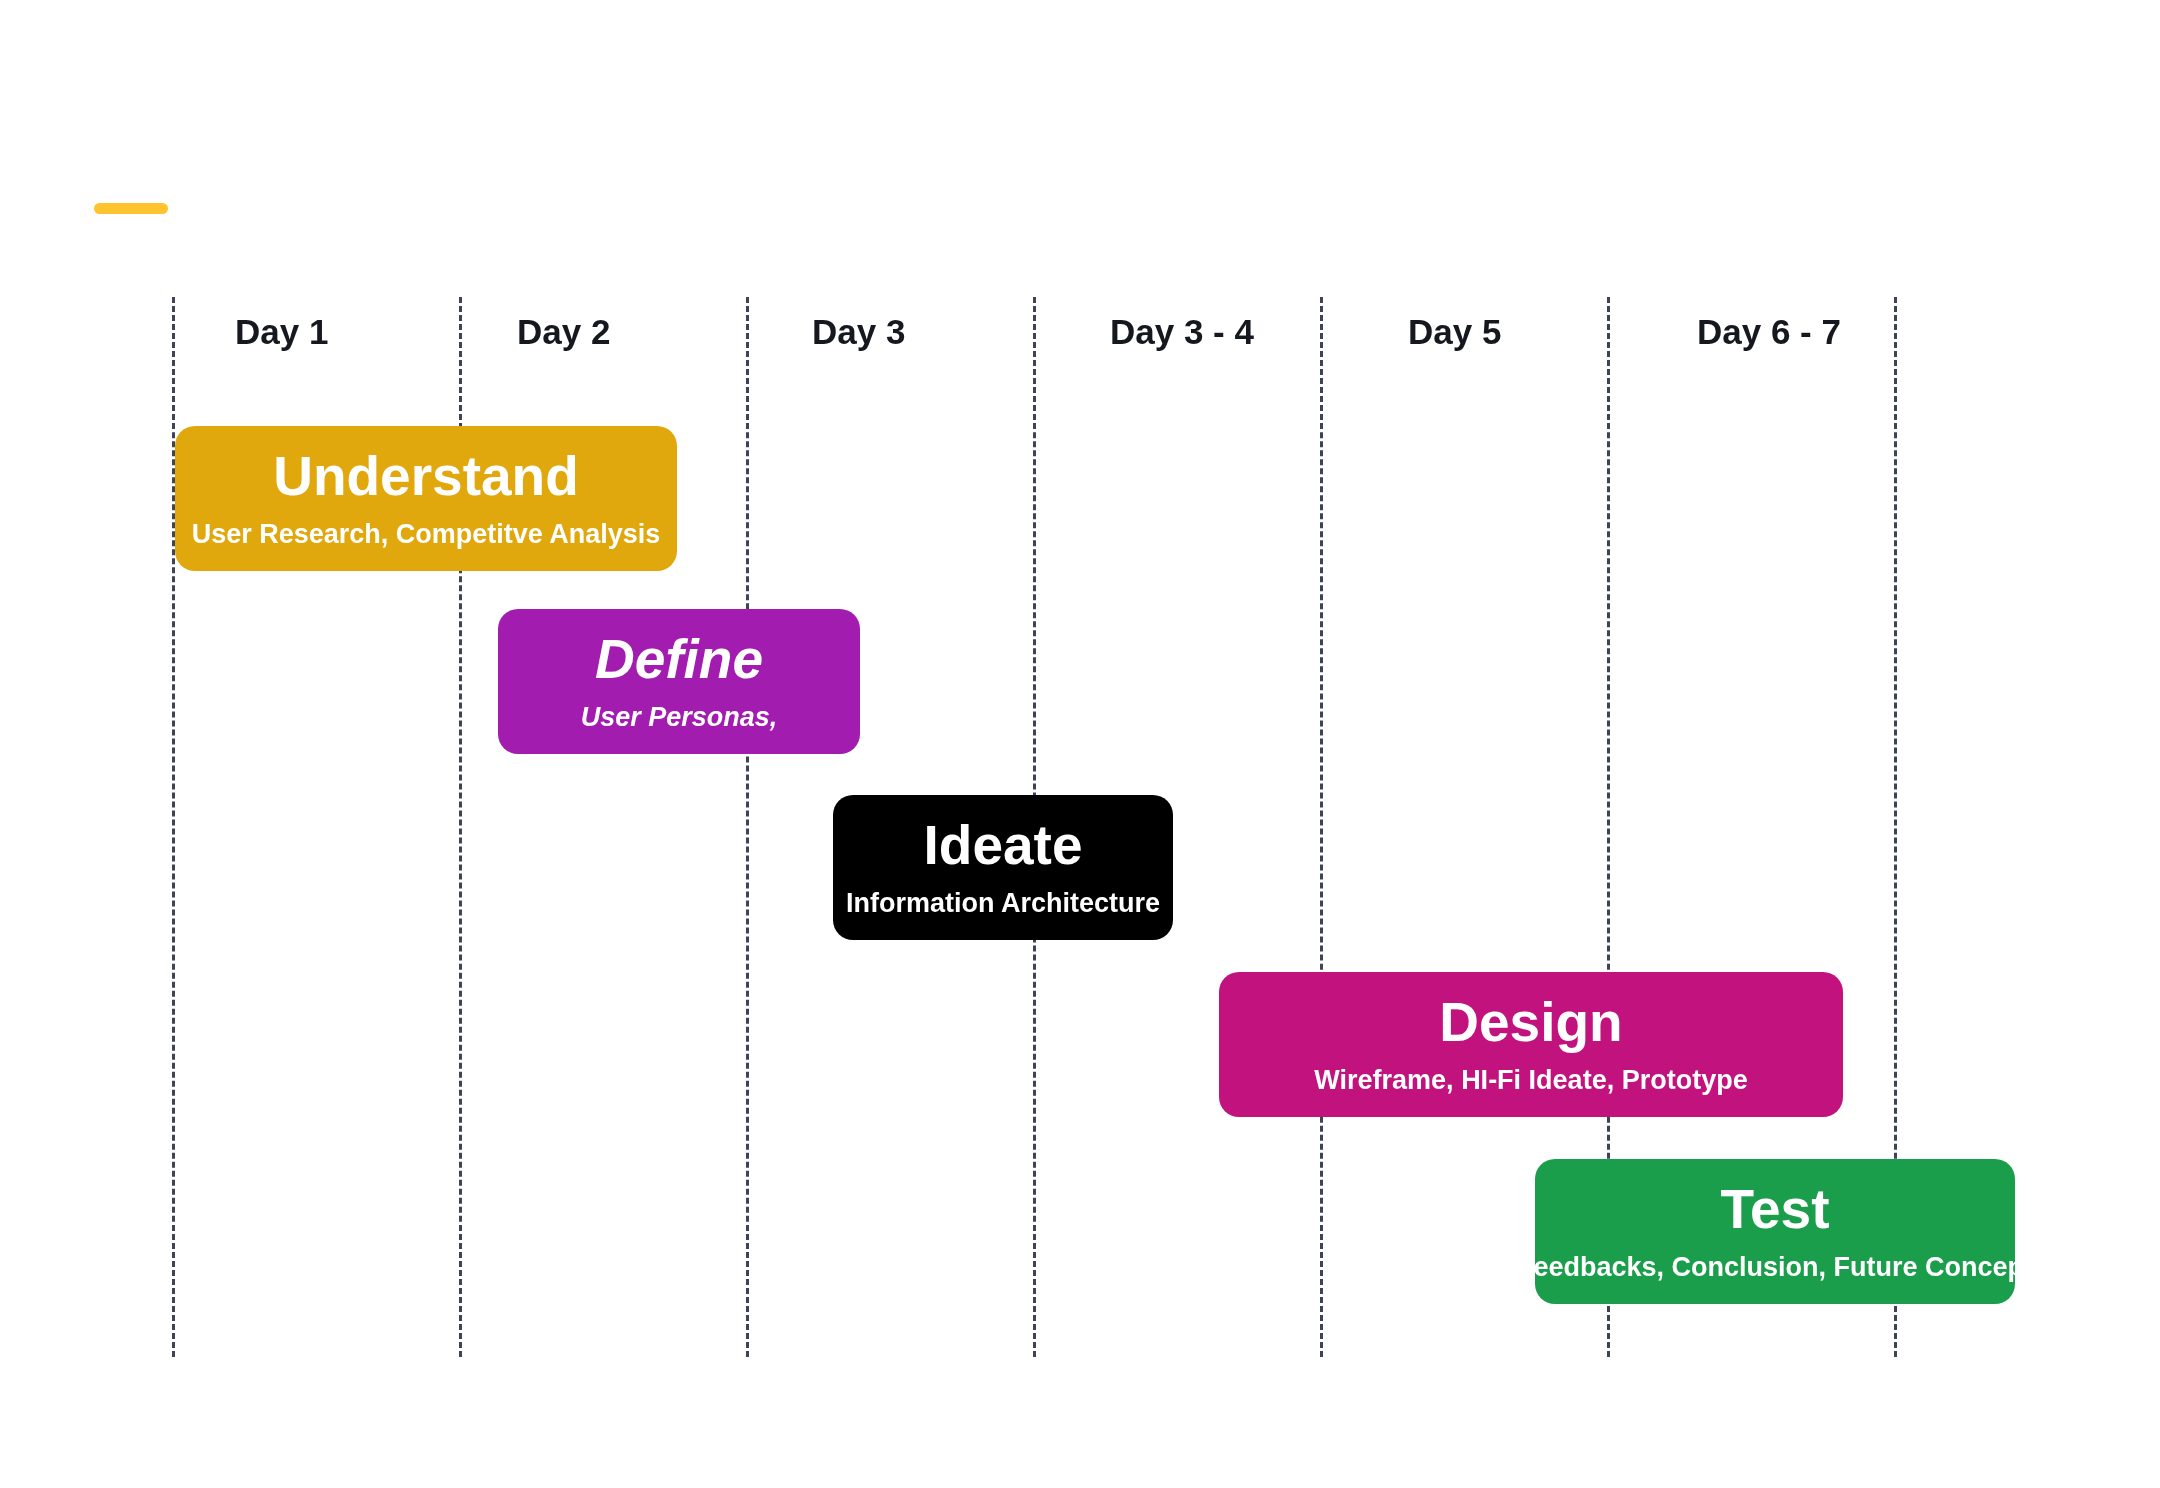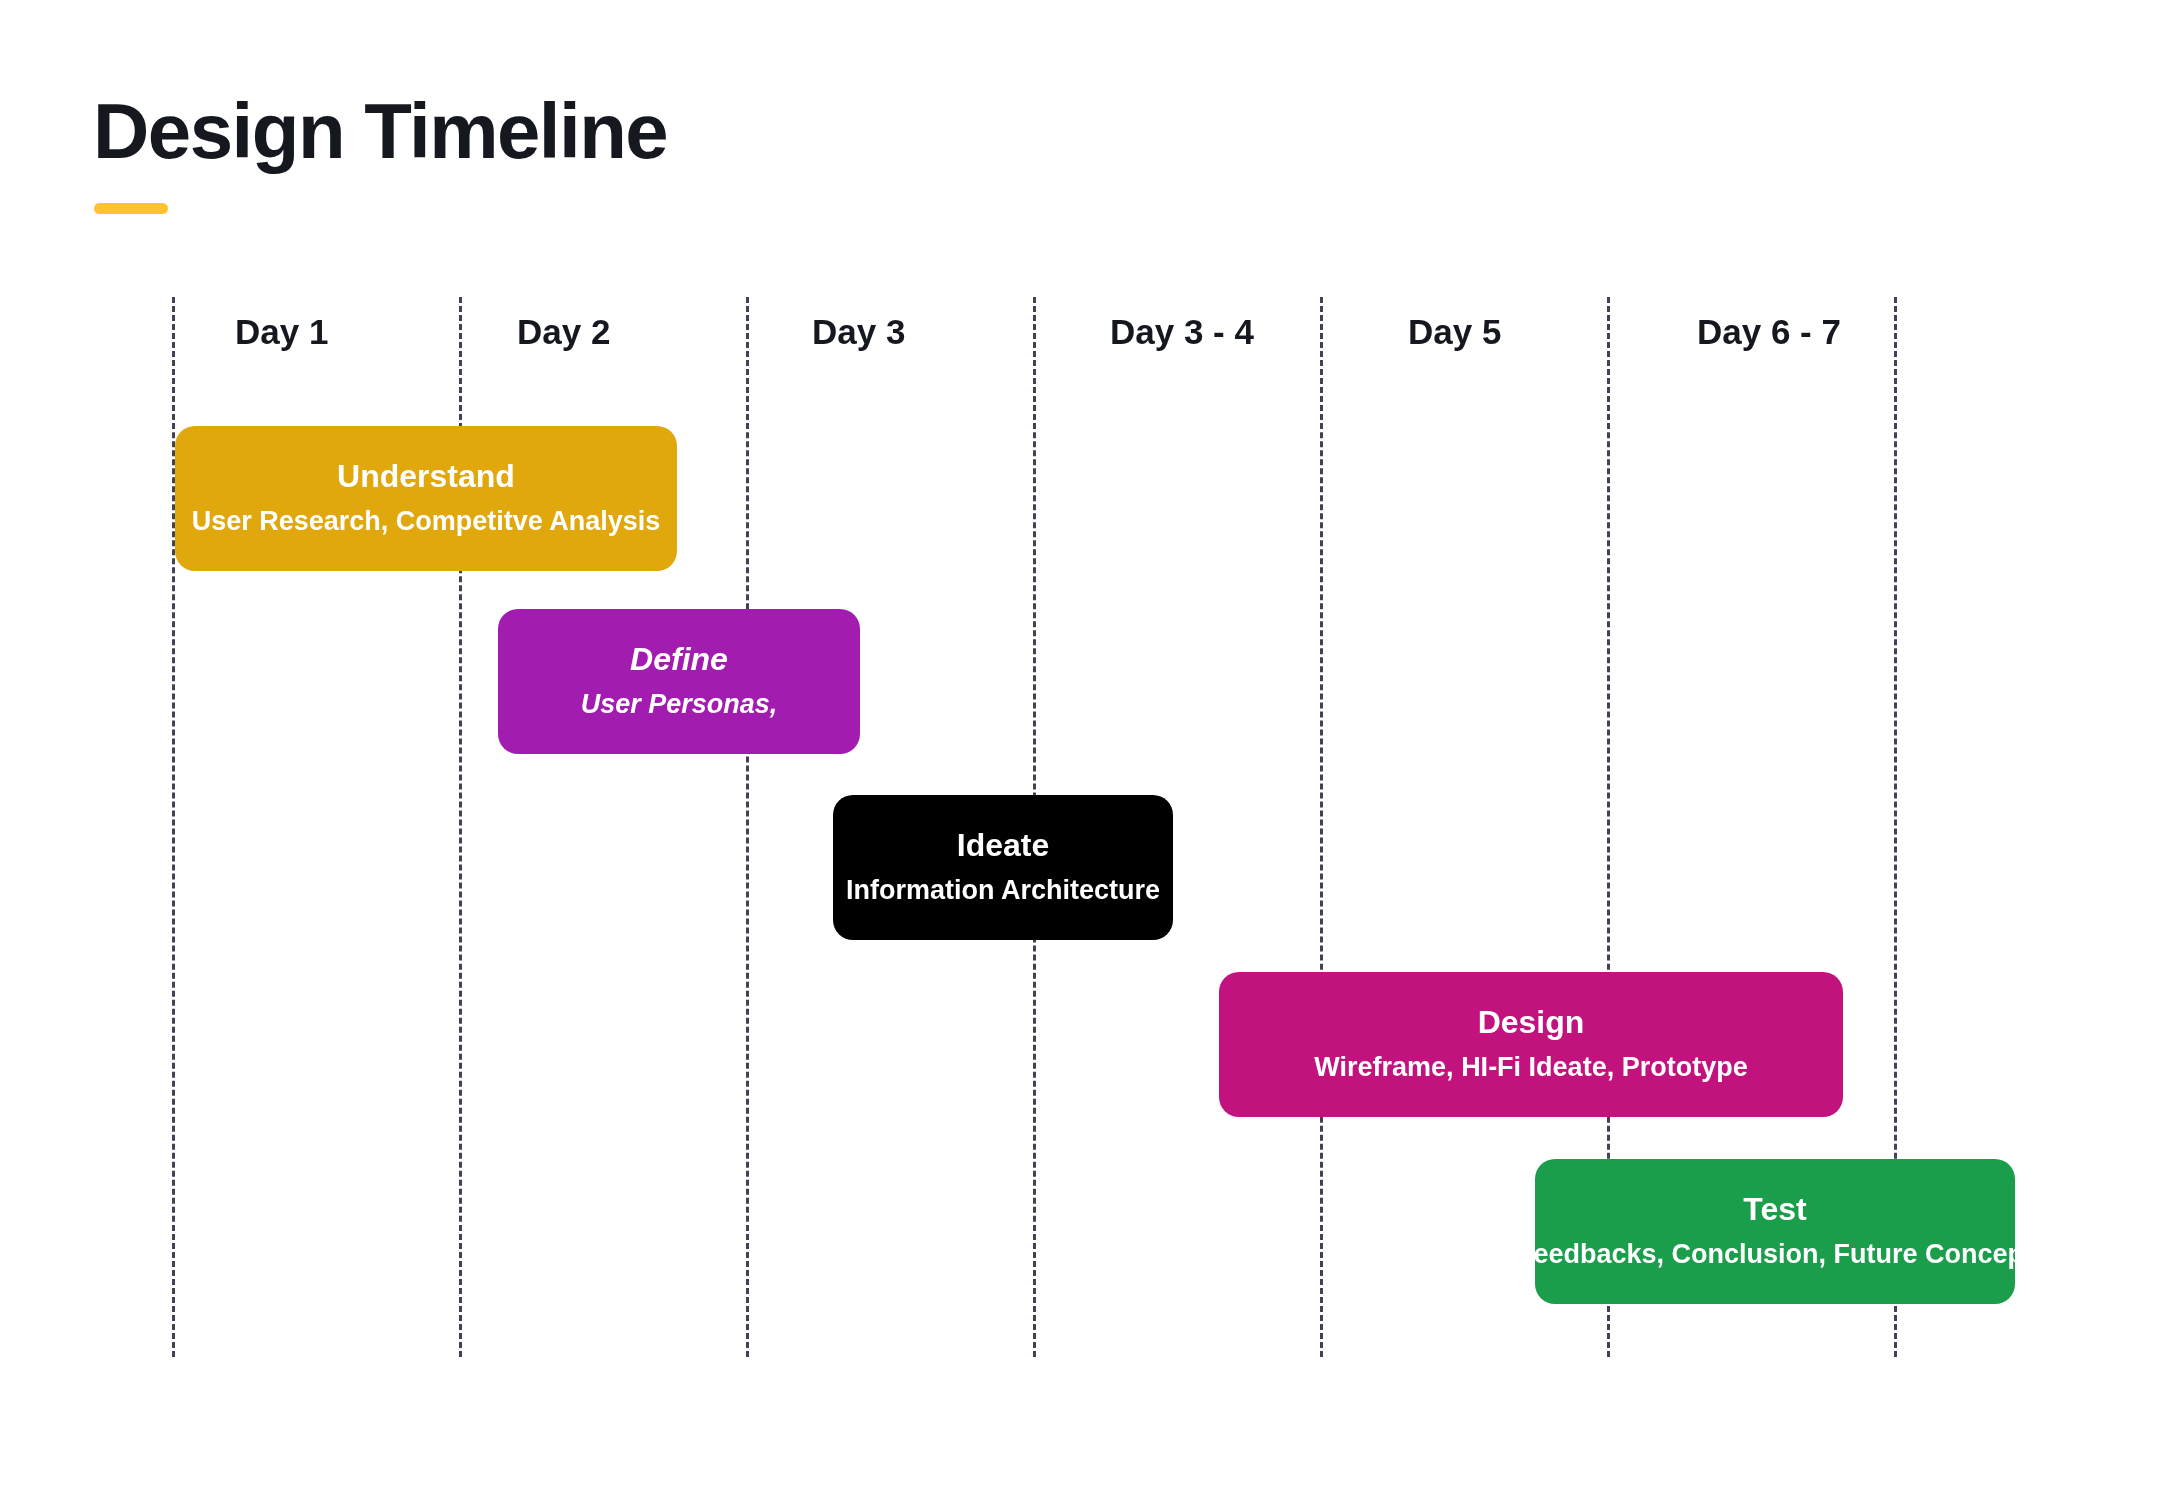--- a/index.html
+++ b/index.html
@@ -65,21 +65,21 @@
     border-radius: 20px;
     display: flex;
     flex-direction: column;
     align-items: center;
     justify-content: center;
     box-sizing: border-box;
     padding: 6px 14px;
   }
   .task-title {
     color: #ffffff;
-    font-size: 32px;
+    font-size: 55px;
     font-weight: bold;
     letter-spacing: 0px;
     line-height: 1.05;
     white-space: nowrap;
     text-align: left;
   }
   .task-sub {
     color: #ffffff;
     font-size: 27px;
     font-weight: bold;
@@ -87,21 +87,20 @@
     line-height: 1.1;
     white-space: nowrap;
     text-align: center;
   }
 </style>
 </head>
 <body>
 
 <div id="canvas">
 
-  <div id="page-title">Design Timeline</div>
 
   <div id="title-accent"></div>
 
   <div id="gridlines">
       <div class="gridline" style="left: 172px;"></div>
       <div class="gridline" style="left: 459px;"></div>
       <div class="gridline" style="left: 746px;"></div>
       <div class="gridline" style="left: 1033px;"></div>
       <div class="gridline" style="left: 1320px;"></div>
       <div class="gridline" style="left: 1607px;"></div>

